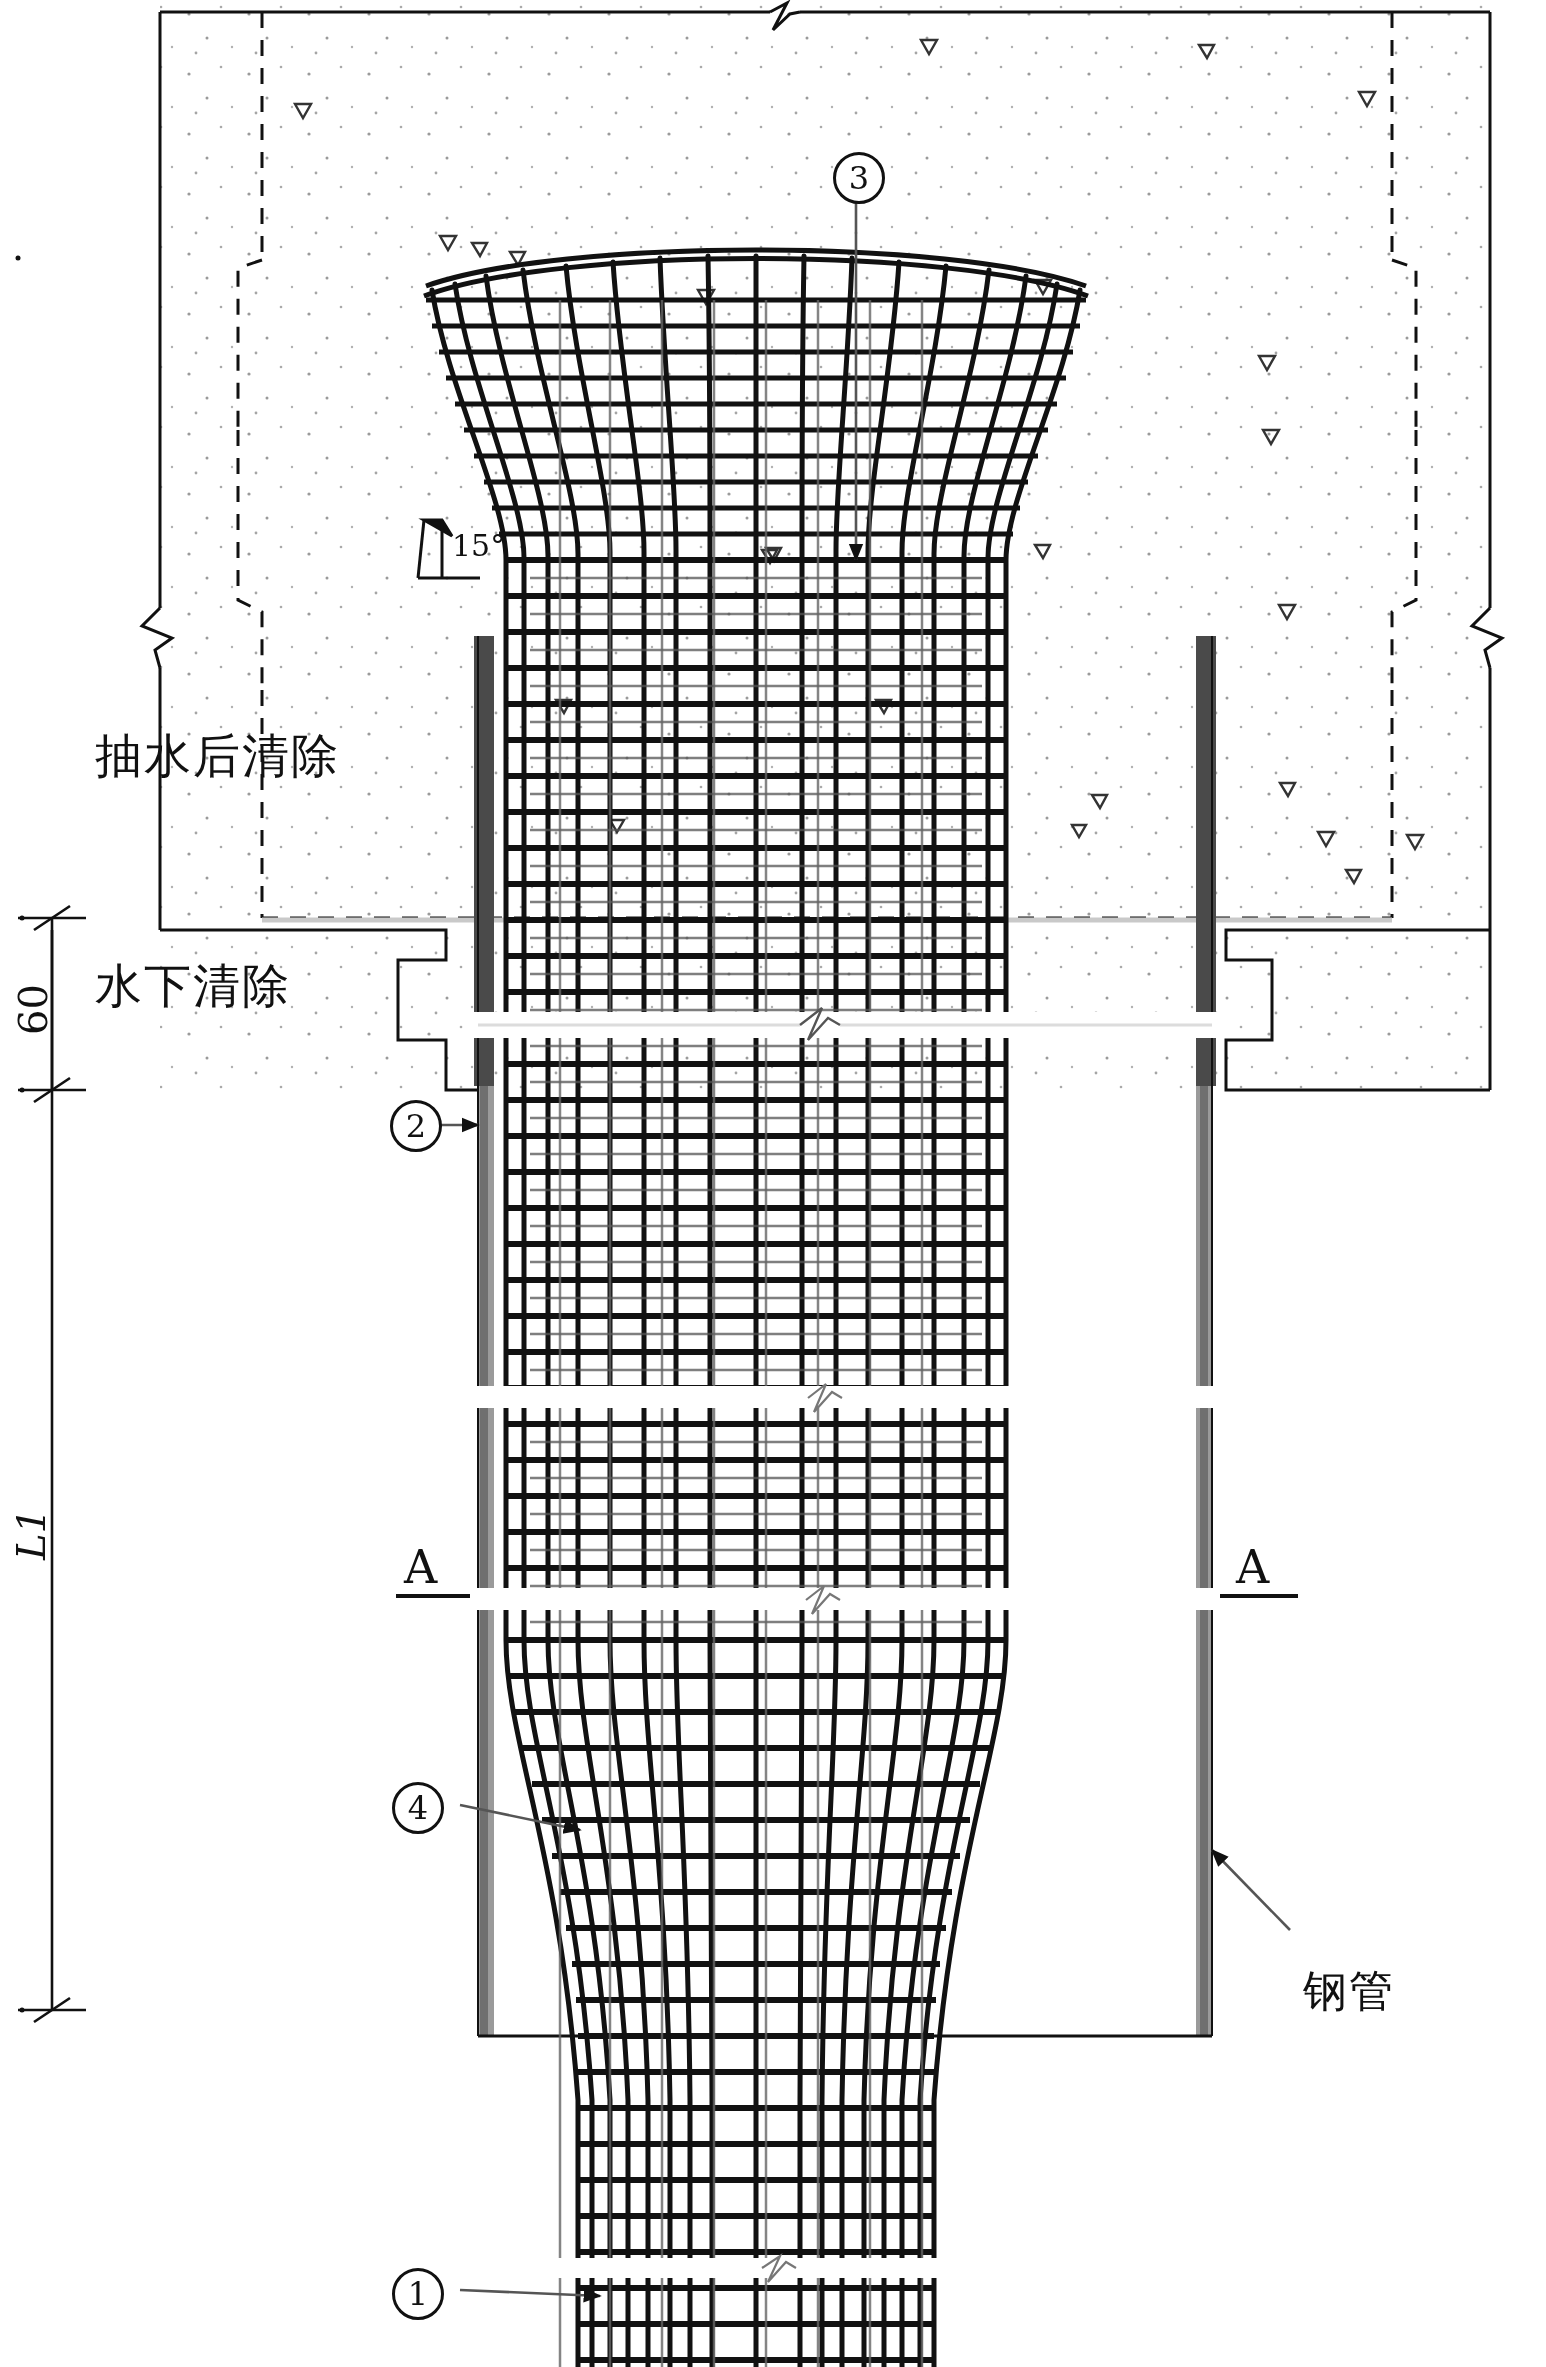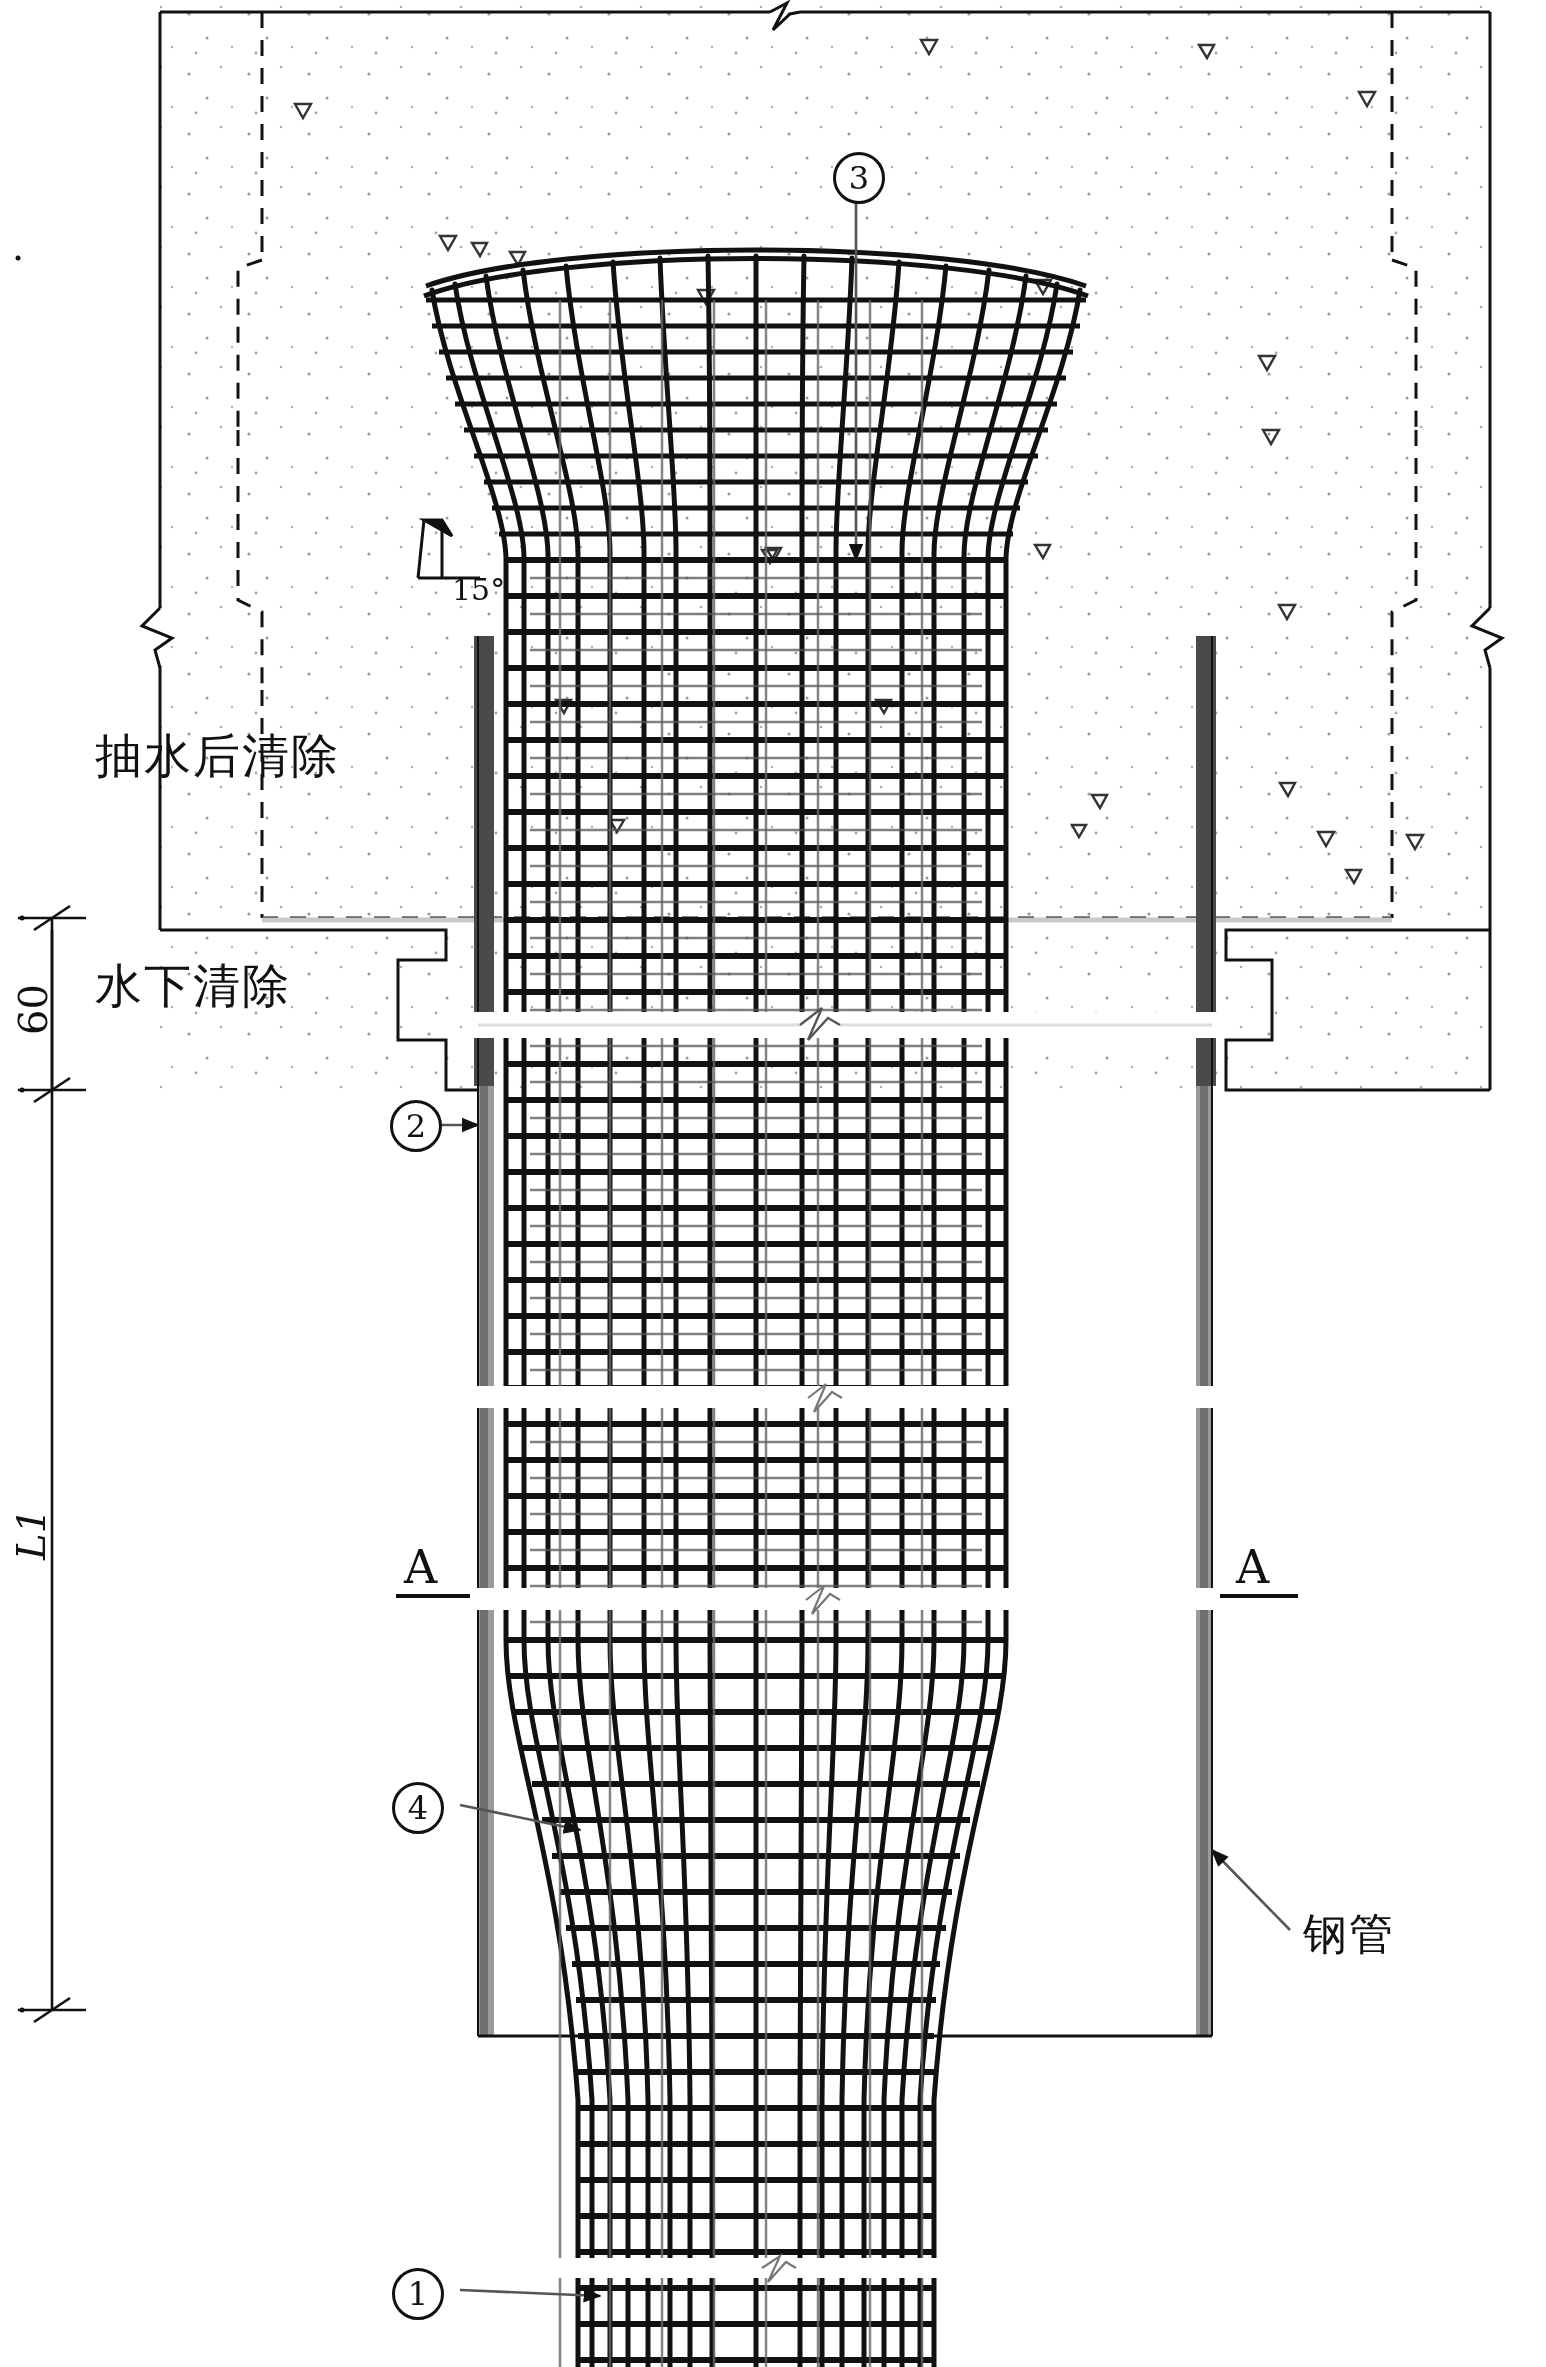--- a/index.html
+++ b/index.html
@@ -321,23 +321,23 @@
     <line x1="418" y1="578" x2="480" y2="578"></line>
     <line x1="424" y1="520" x2="418" y2="578"></line>
   </g>
 
 </svg>
 
 <div class="lbl cn" style="left:95px; top:725px;">抽水后清除</div>
 
 <div class="lbl cn" style="left:95px; top:955px;font-family:Liberation Mono, monospace;">水下清除</div>
 
-<div class="lbl cn-sm" style="left:1303px; top:1905px;">钢管</div>
-
-<div class="lbl ang" style="left:452px; top:528px;margin-top:44px;">15°</div>
+<div class="lbl cn-sm" style="left:1303px; top:1962px;">钢管</div>
+
+<div class="lbl ang" style="left:452px; top:528px;">15°</div>
 
 <div class="lbl sec" style="left:404px; top:1540px;">A</div>
 
 <div class="lbl sec" style="left:1236px; top:1540px;">A</div>
 
 <div class="lbl dimtxt vert60" style="left:10px; top:1035px;">60</div>
 
 <div class="lbl dimtxt vertL1" style="left:8px; top:1560px;">L1</div>
 
 <div class="cnum" style="left:390px; top:1100px;">2</div>

